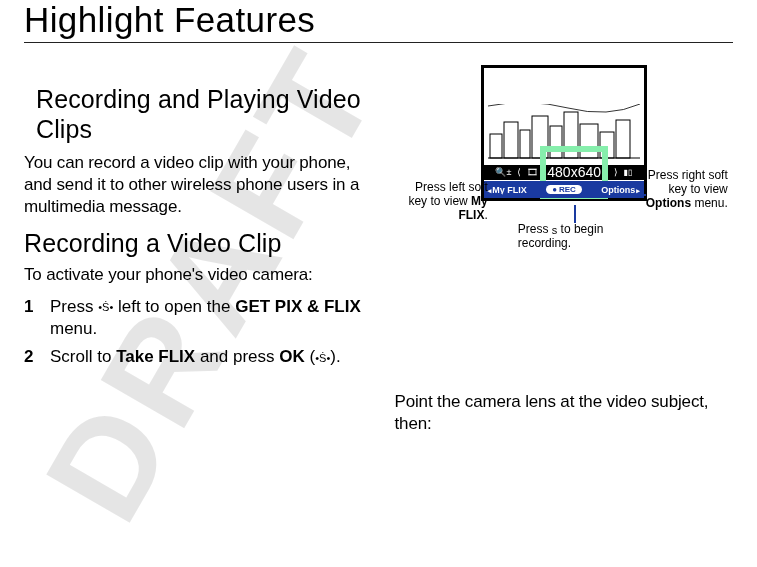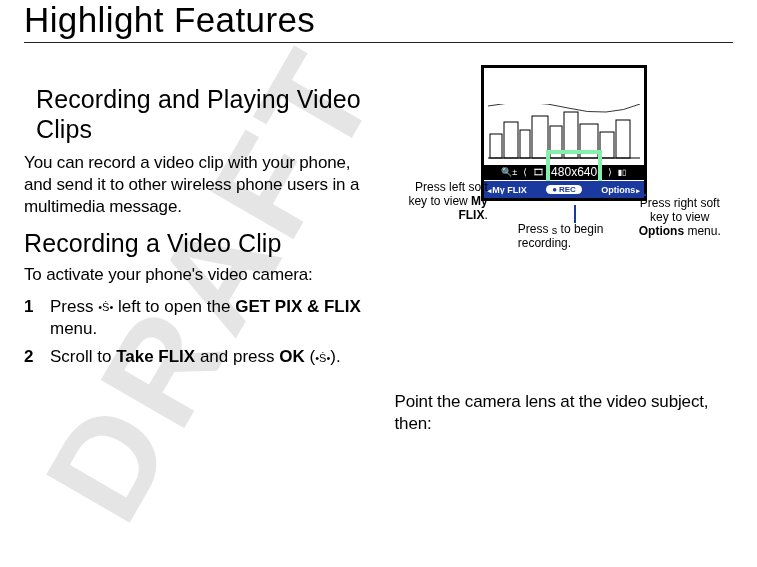--- a/index.html
+++ b/index.html
@@ -104,39 +104,39 @@
   .statbar{
     position:absolute;bottom:18px;left:0;right:0;height:15px;
     background:#000;color:#fff;
     display:flex;align-items:center;justify-content:center;gap:6px;
     font-size:9px;
   }
   .res{
     display:inline-flex;align-items:center;gap:2px;
   }
   .res .box{
-    border:4px solid #86efac;padding:12px 1px;font-size:12px;
+    border:6px solid #86efac;padding:12px 1px;font-size:14px;
   }
   .softbar{
     position:absolute;bottom:0;left:0;right:0;height:17px;
     background:#1a3aa0;color:#fff;
     display:flex;align-items:center;justify-content:space-between;
     font:bold 9px "Arial Narrow",Arial,sans-serif;padding:0 3px;box-sizing:border-box;
   }
   .softbar .rec{
     background:#fff;color:#1a3aa0;border-radius:8px;padding:0 6px;font-size:8px;display:flex;align-items:center;gap:2px;
   }
   .softbar .tri{display:inline-block;color:#fff;margin:0 1px;font-size:7px}
   .callout{
     position:absolute;
     font-size:12px;
     line-height:1.15;
   }
   .callout.left{left:0;top:116px;width:88px;text-align:right}
-  .callout.right{right:0;top:132px;width:96px;text-align:center}
+  .callout.right{right:0;top:104px;width:96px;text-align:right}
   .callout.bottom{left:118px;top:158px;width:120px;text-align:left}
   .conn{position:absolute;background:#1a3aa0}
   .conn.l{top:129px;left:84px;width:18px;height:2px}
   .conn.r{top:129px;right:82px;width:18px;height:2px}
   .conn.b{top:140px;left:174px;width:2px;height:18px}
   .diagram-spacer{height:182px}
 </style>
 </head>
 <body>
 

